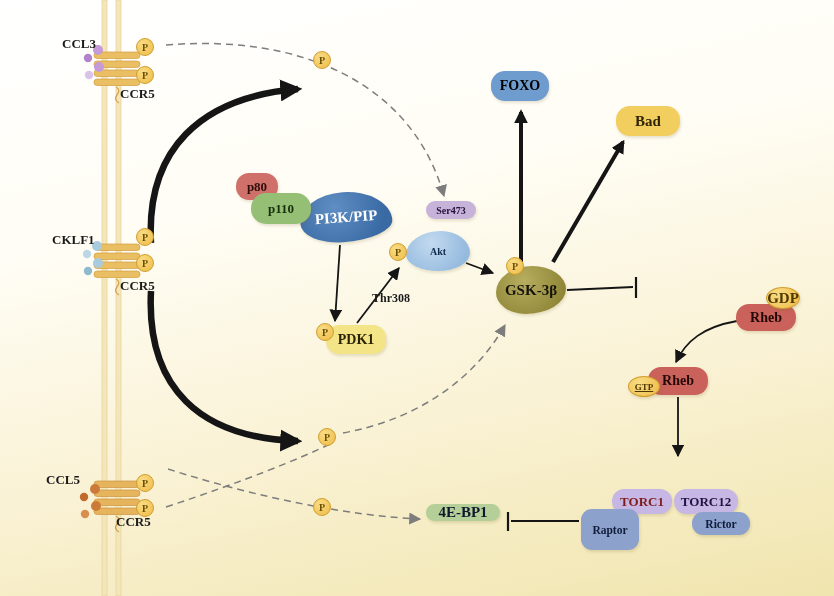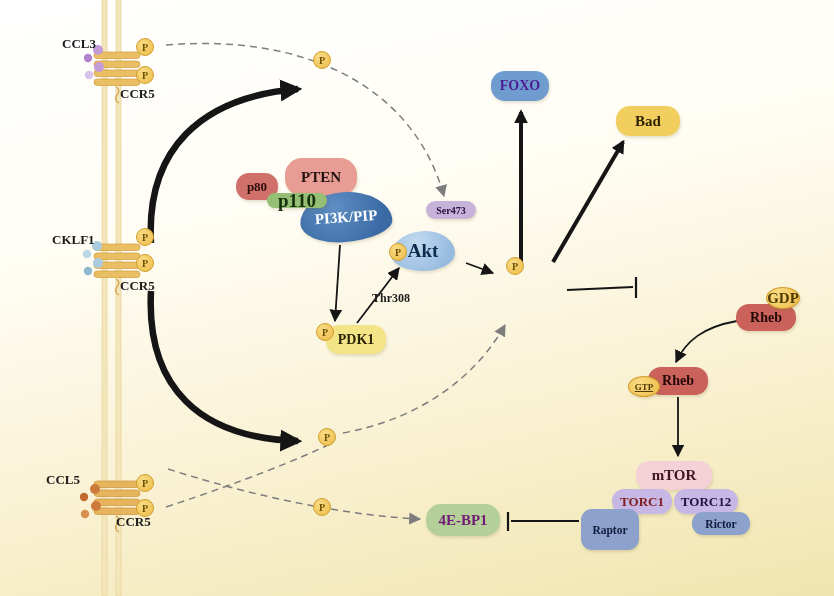--- a/index.html
+++ b/index.html
@@ -10,50 +10,50 @@
   svg.underlay { position:absolute; left:0; top:0; z-index:1; }
   .lbl { position:absolute; z-index:6; font-weight:bold; color:#1a1a1a; font-size:13px; white-space:nowrap;text-align:right; }
   .node { position:absolute; z-index:3; display:flex; align-items:center; justify-content:center;
     font-weight:bold; color:#1a1a1a; white-space:nowrap; box-shadow:1px 2px 3px rgba(120,100,40,0.18); }
   .p { position:absolute; width:18px; height:18px; border-radius:50%;
     background:radial-gradient(circle at 35% 30%, #f9dc85, #eebb45);
     border:1px solid #d09e2e; color:#6b4e00; font-size:10px; font-weight:bold;
     display:flex; align-items:center; justify-content:center; z-index:5; }
   .pten  { left:285px; top:158px; width:72px; height:38px; background:#e79d93; border-radius:17px; font-size:15px; color:#241312; z-index:2; }
   .p80   { left:236px; top:173px; width:42px; height:27px; background:#d0706a; border-radius:13px; font-size:13px; color:#2d0f0c; z-index:4; }
-  .p110  { left:267px; top:193px; width:60px; height:15px; background:#96bf76; border-radius:15px; font-size:19px; color:#15300b; z-index:4; }
+  .p110  { left:251px; top:193px; width:60px; height:31px; background:#96bf76; border-radius:15px; font-size:13px; color:#15300b; z-index:4; }
   .pi3k  { left:300px; top:192px; width:92px; height:50px; color:#ffffff; font-size:15px;
            background:radial-gradient(circle at 38% 30%, #5f8ec3, #3a6aa4 75%);
            border-radius:48% 52% 55% 45% / 58% 62% 38% 42%; transform:rotate(-4deg); z-index:3; }
   .ser473{ left:426px; top:201px; width:50px; height:18px; background:#c7b2da; border-radius:9px; font-size:10px; color:#241239; z-index:4; }
-  .akt   { left:391px; top:231px; width:64px; height:40px; font-size:19px; color:#0e2a4d;
+  .akt   { left:406px; top:231px; width:64px; height:40px; font-size:10px; color:#0e2a4d;
            background:radial-gradient(circle at 40% 30%, #c3daf0, #95bade 75%);
            border-radius:55% 45% 50% 50% / 60% 55% 45% 40%; }
   .pdk1  { left:326px; top:325px; width:60px; height:29px; background:#f4e488; border-radius:13px; font-size:14px; color:#2a2305; }
   .thr308{ left:372px; top:291px; font-size:12px; }
   .gsk   { left:496px; top:266px; width:70px; height:48px; font-size:15px; color:#15130a;
            background:radial-gradient(circle at 40% 32%, #b7ae60, #8e8536 78%);
            border-radius:52% 48% 58% 42% / 55% 48% 52% 45%; }
-  .foxo  { left:491px; top:71px;  width:58px; height:30px; background:#6f9cce; border-radius:14px; font-size:14px; color:#4c1d95; }
+  .foxo  { left:491px; top:71px;  width:58px; height:30px; background:#6f9cce; border-radius:14px; font-size:14px; color:#000000; }
   .bad   { left:616px; top:106px; width:64px; height:30px; background:#f2ce5f; border-radius:14px; font-size:15px; color:#2f2305; }
   .tsc   { left:644px; top:230px; width:80px; height:66px; font-size:16px; color:#29486a;
            background:radial-gradient(circle at 36% 28%, #f6fbfe, #cadff0 80%);
            border:1px solid #bdd6e8; border-radius:50% 50% 48% 52% / 52% 48% 54% 46%; }
   .rheb1 { left:736px; top:304px; width:60px; height:27px; background:#ca625b; border-radius:13px; font-size:14px; color:#230808; }
   .gdp   { left:766px; top:287px; width:34px; height:22px; border-radius:50%; font-size:15px; color:#4d3800;
            background:radial-gradient(circle at 35% 30%, #f9dc85, #eebb45); border:1px solid #d09e2e; z-index:4; }
   .rheb2 { left:648px; top:367px; width:60px; height:28px; background:#ca625b; border-radius:13px; font-size:14px; color:#230808; }
   .gtp   { left:628px; top:376px; width:32px; height:21px; border-radius:50%; font-size:9px; color:#4d3800;
            background:radial-gradient(circle at 35% 30%, #f9dc85, #eebb45); border:1px solid #d09e2e; z-index:4;text-decoration:underline; }
   .mtor  { left:636px; top:461px; width:76px; height:29px; background:#f4d1d7; border-radius:13px; font-size:15px; color:#3d1420; z-index:2; }
   .torc1 { left:612px; top:489px; width:60px; height:25px; background:#c7b7e4; border-radius:12px; font-size:13px; color:#7f1d1d; z-index:3; }
   .torc12{ left:674px; top:489px; width:64px; height:25px; background:#c7b7e4; border-radius:12px; font-size:13px; color:#201243; z-index:3; }
   .raptor{ left:581px; top:509px; width:58px; height:41px; background:#8ca1cb; border-radius:11px; font-size:11.5px; color:#101c3c; z-index:4; }
   .rictor{ left:692px; top:512px; width:58px; height:23px; background:#8ca1cb; border-radius:11px; font-size:11.5px; color:#101c3c; z-index:4; }
-  .e4bp1 { left:426px; top:504px; width:74px; height:32px; background:#b4cf98; border-radius:15px; font-size:15px; color:#701a75; }
+  .e4bp1 { left:426px; top:504px; width:74px; height:17px; background:#b4cf98; border-radius:15px; font-size:15px; color:#0f172a; }
 </style>
 </head>
 <body>
 
 <div class="canvas">
 
   <svg class="underlay" width="834" height="596" viewBox="0 0 834 596">
     <defs>
       <marker id="ah" viewBox="0 0 10 10" refX="9" refY="5" markerWidth="7" markerHeight="7" orient="auto-start-reverse">
         <path d="M0,0 L10,5 L0,10 z" fill="#151515"></path>
@@ -147,34 +147,33 @@
   <div class="p" style="left:136px;top:254px">P</div>
   <div class="p" style="left:136px;top:474px">P</div>
   <div class="p" style="left:136px;top:499px">P</div>
   <div class="p" style="left:313px;top:51px">P</div>
   <div class="p" style="left:389px;top:243px">P</div>
   <div class="p" style="left:316px;top:323px">P</div>
   <div class="p" style="left:506px;top:257px">P</div>
   <div class="p" style="left:318px;top:428px">P</div>
   <div class="p" style="left:313px;top:498px">P</div>
 
-  <div class="node pten">PTEN</div>
   <div class="node p80">p80</div>
   <div class="node p110">p110</div>
   <div class="node pi3k">PI3K/PIP</div>
   <div class="node ser473">Ser473</div>
   <div class="node akt">Akt</div>
   <div class="node pdk1">PDK1</div>
   <div class="lbl thr308">Thr308</div>
+  <div class="node gsk">GSK-3β</div>
   <div class="node foxo">FOXO</div>
   <div class="node bad">Bad</div>
   <div class="node rheb1">Rheb</div>
   <div class="node gdp">GDP</div>
   <div class="node rheb2">Rheb</div>
   <div class="node gtp">GTP</div>
-  <div class="node mtor">mTOR</div>
   <div class="node torc1">TORC1</div>
   <div class="node torc12">TORC12</div>
   <div class="node raptor">Raptor</div>
   <div class="node rictor">Rictor</div>
   <div class="node e4bp1">4E-BP1</div>
 
 </div>
 
 </body></html>

